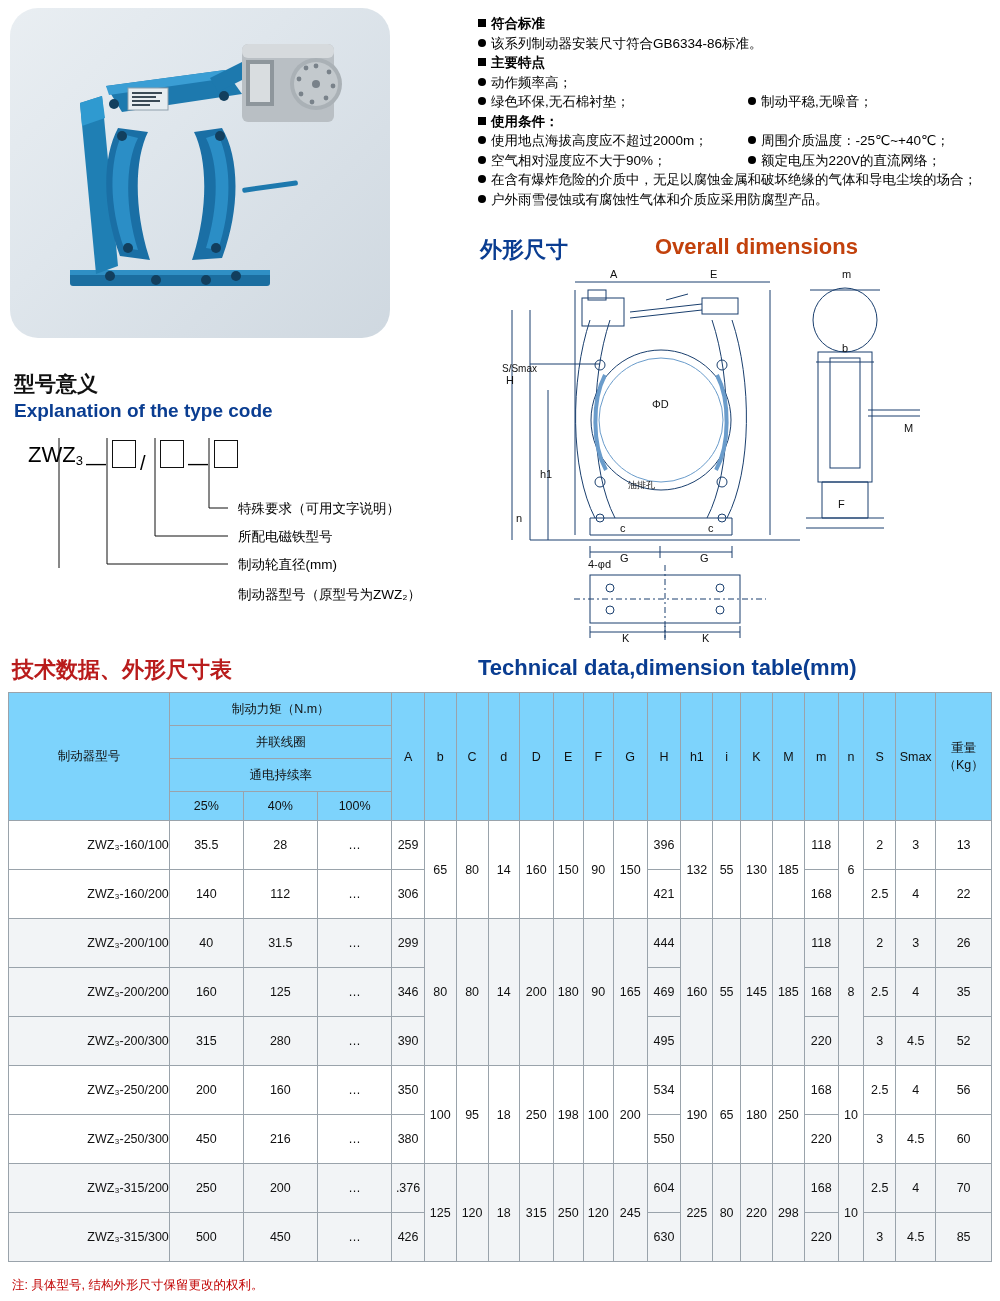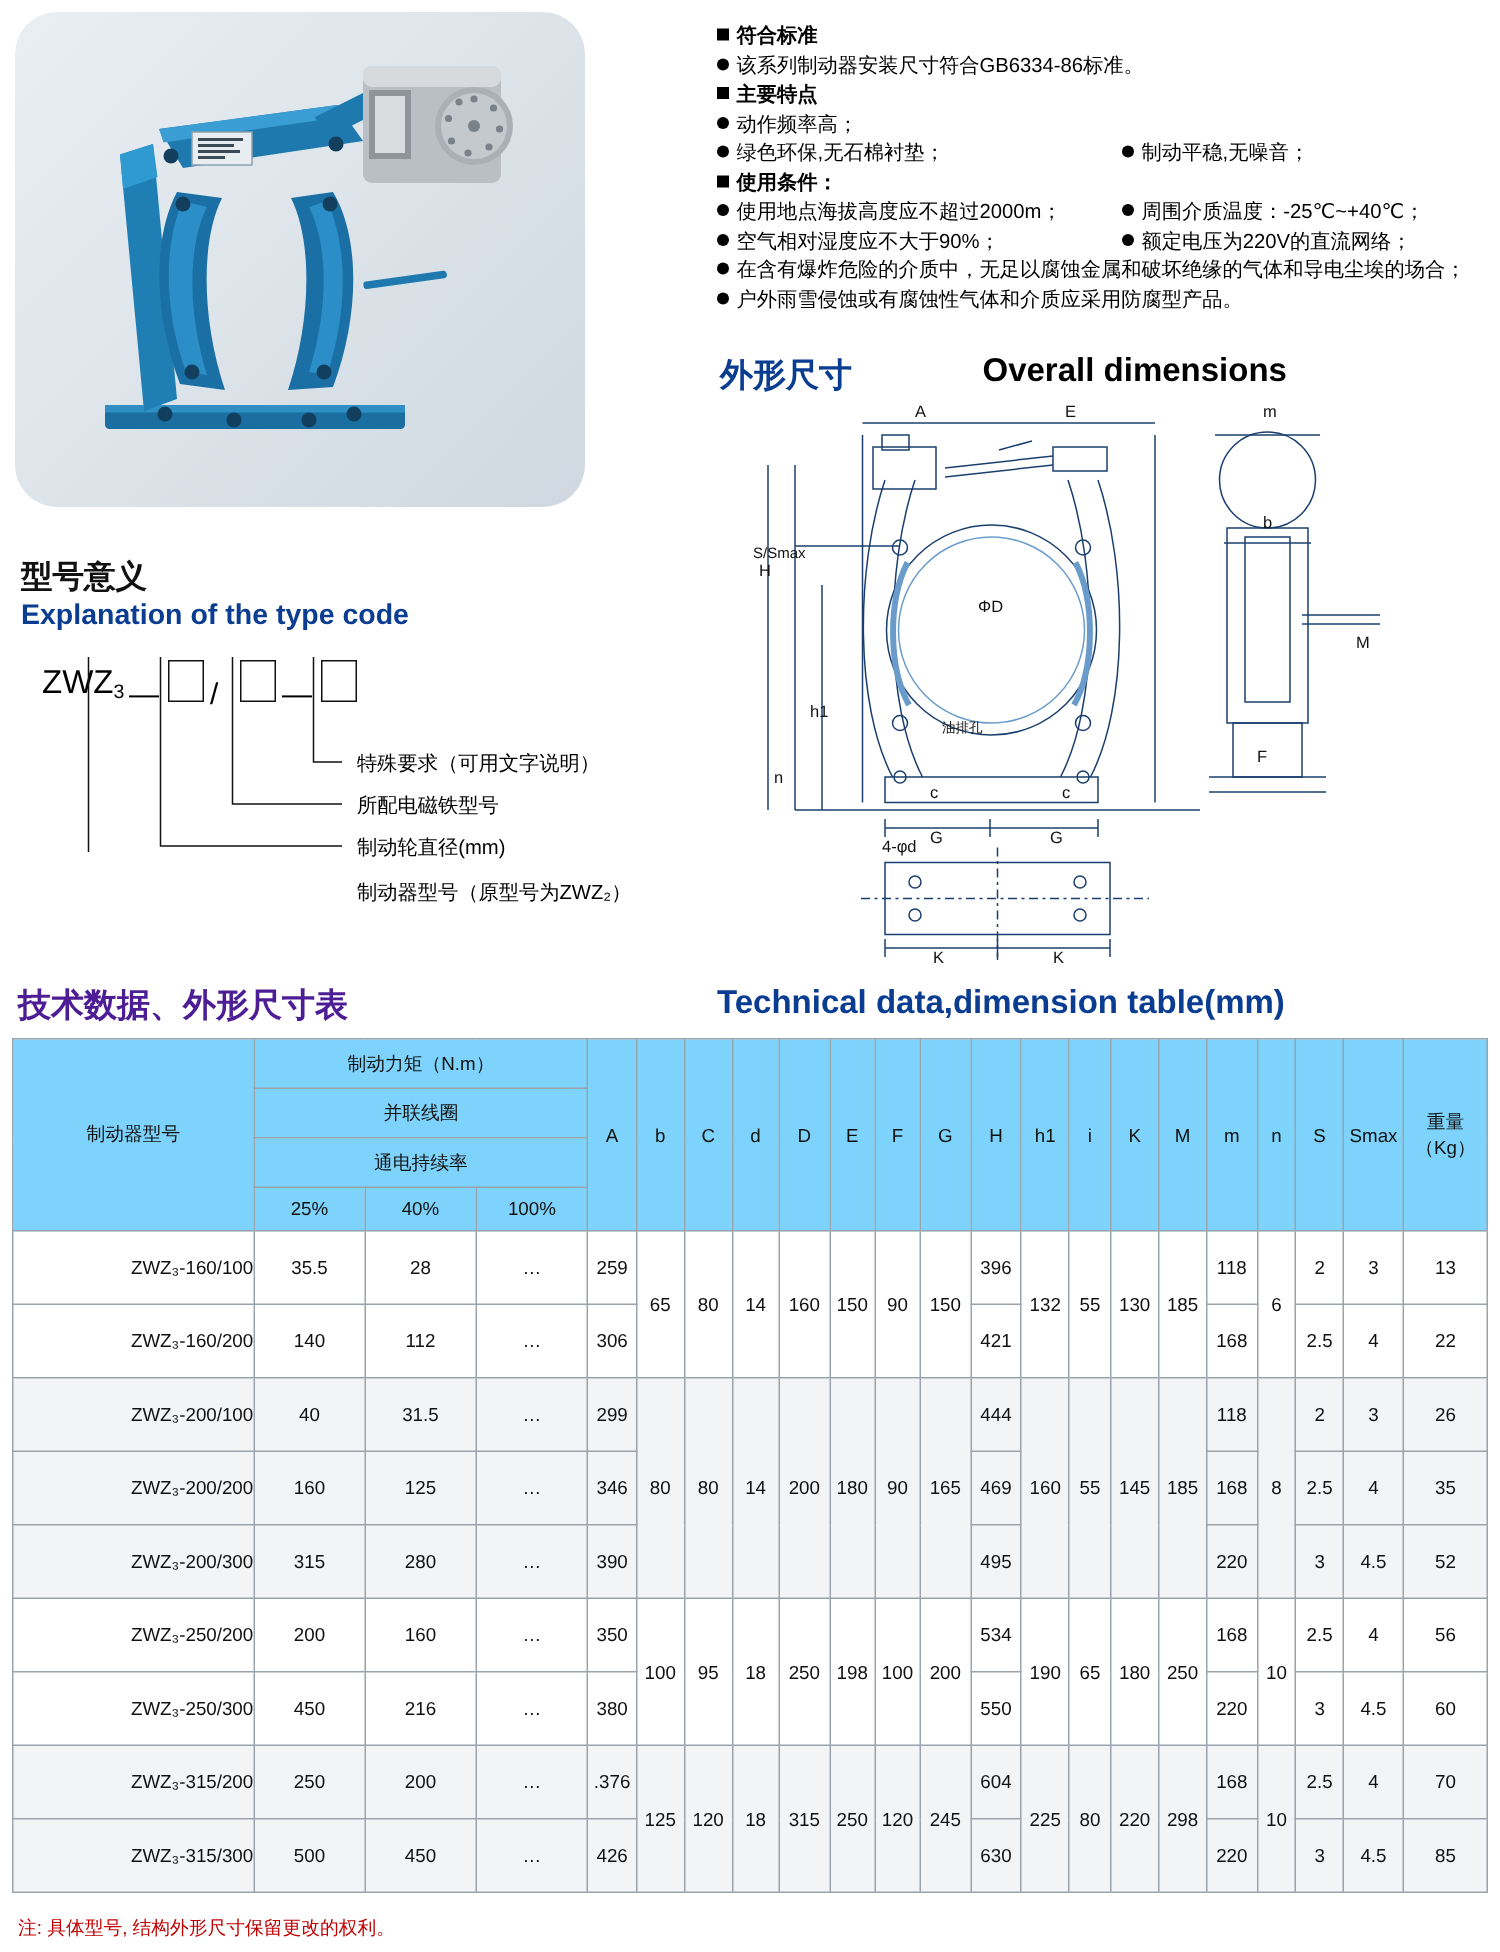--- a/index.html
+++ b/index.html
@@ -36,24 +36,24 @@
   #typecode .t-en{font-size:19px;font-weight:bold;color:#0a3d91;margin-top:2px;}
   #codeline{position:relative;margin-top:14px;height:40px;font-size:22px;}
   #codeline .zwz{position:absolute;left:14px;top:6px;}
   #codeline .sub{font-size:13px;vertical-align:-3px;}
   .codebox{position:absolute;top:4px;width:22px;height:26px;border:1.4px solid #111;}
   .dash{position:absolute;top:16px;font-size:20px;}
   #leaders{position:absolute;left:0;top:408px;width:460px;height:160px;}
   .leadtxt{position:absolute;font-size:13.5px;}
   
   #dims-title-cn{position:absolute;left:480px;top:235px;font-size:22px;font-weight:bold;color:#0a3d91;}
-  #dims-title-en{position:absolute;left:655px;top:234px;font-size:22px;font-weight:bold;color:#000000;}
+  #dims-title-en{position:absolute;left:655px;top:234px;font-size:22px;font-weight:bold;color:#c2410c;}
   #drawing{position:absolute;left:470px;top:260px;width:520px;height:390px;}
   
-  #tbl-title-cn{position:absolute;left:12px;top:655px;font-size:22px;font-weight:bold;color:#4c1d95;}
+  #tbl-title-cn{position:absolute;left:12px;top:655px;font-size:22px;font-weight:bold;color:#b91c1c;}
   #tbl-title-en{position:absolute;left:478px;top:655px;font-size:22px;font-weight:bold;color:#0a3d91;}
   
   table{
     position:absolute;left:8px;top:692px;width:984px;
     border-collapse:collapse;font-size:12.5px;
   }
   table th,table td{
     border:1px solid #9aa3ab;text-align:center;color:#111;
     padding:0;
   }

